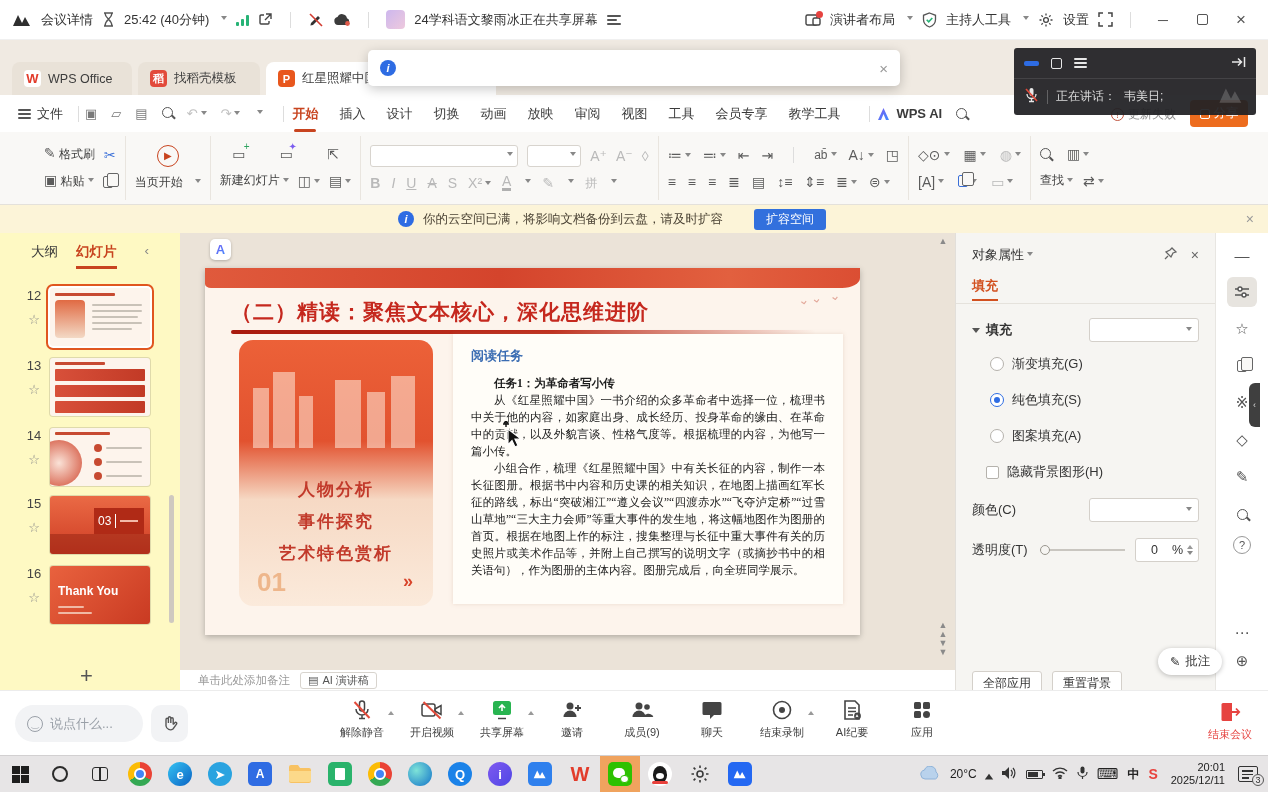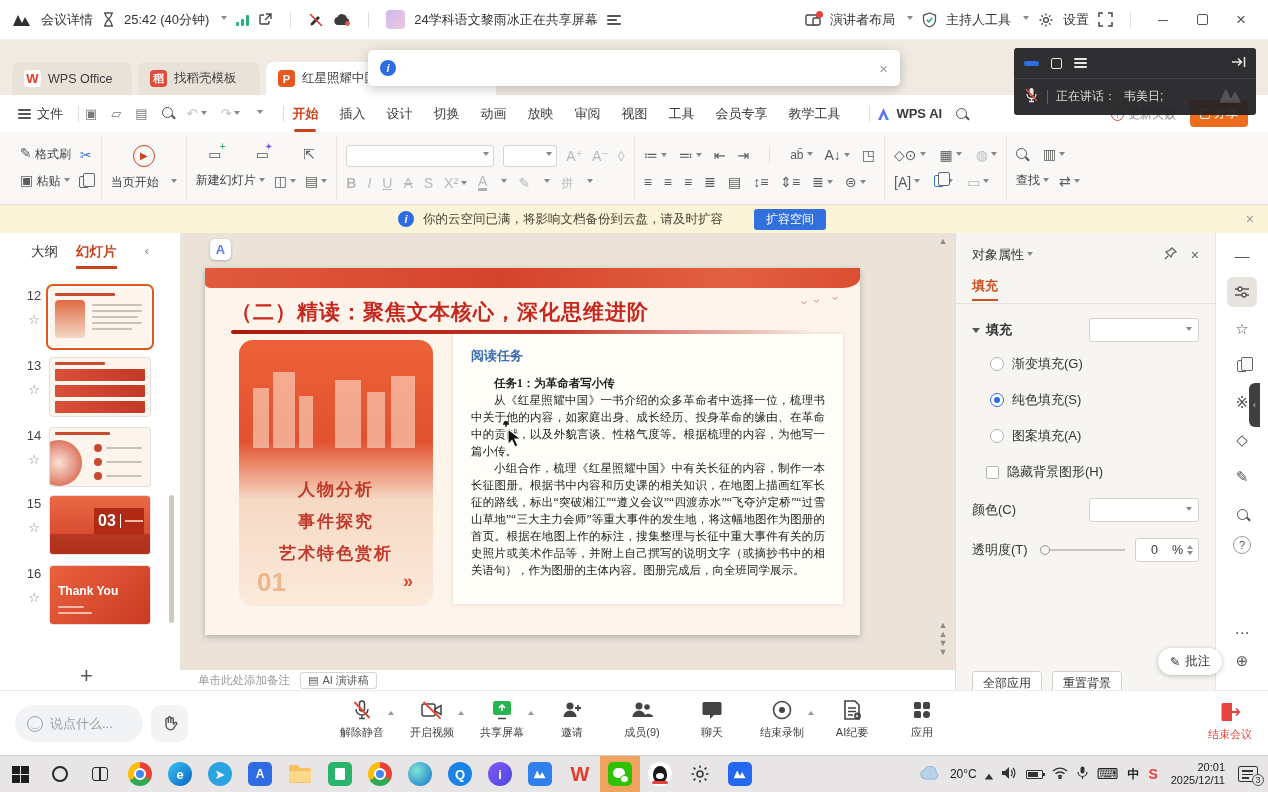--- a/index.html
+++ b/index.html
@@ -67,21 +67,21 @@
   .combo { background:#fff; border:1px solid #d8d4ce; border-radius:3px; height:22px; display:flex; align-items:center; justify-content:flex-end; padding:0 4px; }
   .playc { width:22px; height:22px; border:1.6px solid #c8441f; border-radius:50%; color:#c8441f; font-size:10px; display:flex; align-items:center; justify-content:center; }
 
   #notice { position:absolute; left:0; top:165px; width:1268px; height:28px; background:#fcf4d8; display:flex; align-items:center; }
   #notice .inner { position:absolute; left:398px; display:flex; align-items:center; gap:9px; font-size:12.5px; color:#4a4234; }
   #notice .nbtn { background:#3270dd; color:#fff; border-radius:3px; height:21px; padding:0 12px; display:flex; align-items:center; font-size:12px; margin-left:22px; }
   #notice .x { position:absolute; right:14px; color:#999; font-size:14px; }
 
   
   #ws { position:absolute; left:0; top:193px; width:1268px; height:457px; }
-  #lpanel { position:absolute; left:0; top:0; width:180px; height:457px; background:#ffffff; }
+  #lpanel { position:absolute; left:0; top:0; width:180px; height:457px; background:#fef9c3; }
   #lpanel .tabs { position:absolute; left:0; top:10px; width:180px; display:flex; justify-content:center; gap:18px; font-size:13.5px; color:#3c3c3c; }
   #lpanel .tabs .on { color:#c8441f; font-weight:bold; border-bottom:3px solid #c8441f; padding-bottom:5px; }
   .thumbrow { position:absolute; left:0; width:180px; }
   .tnum { position:absolute; left:24px; top:0px; width:20px; text-align:center; font-size:13px; color:#444; }
   .tstar { position:absolute; left:24px; top:24px; width:20px; text-align:center; font-size:13px; color:#8a8a8a; }
   .thumb { position:absolute; left:50px; top:0; width:100px; height:58px; border-radius:3px; background:#fdf4ec; box-shadow:0 0 0 1px rgba(0,0,0,.12); overflow:hidden; }
   .thumb.sel { box-shadow:0 0 0 2px #fff, 0 0 0 4px #e0561f; }
   .tline { position:absolute; background:#c74a31; border-radius:1px; }
   .gline { position:absolute; background:#c9c2b8; height:2px; border-radius:1px; }
   #addslide { position:absolute; left:80px; top:430px; font-size:22px; color:#555; }
@@ -319,21 +319,21 @@
         <span style="width:13px;height:13px;border:1.3px solid #c0543f;border-radius:50%;display:inline-flex;align-items:center;justify-content:center;color:#c0543f;font-size:9px">!</span>
         <span>更新失败</span>
       </span>
       <span id="sharebtn">
         <span style="width:10px;height:10px;border:1.4px solid #fff;border-radius:2px;display:inline-block"></span>
         <span>分享</span>
       </span>
     </div>
 
     <div id="toolbar">
-      <div class="tgrp" style="padding-left:20px">
+      <div class="tgrp" style="padding-left:44px">
         <div class="tr">
           <span><span class="tico">✎</span> <span>格式刷</span></span>
           <span class="tico" style="color:#3a6fd8">✂</span>
         </div>
         <div class="tr">
           <span><span class="tico">▣</span> <span>粘贴</span><span class="cdn"></span></span>
           <span class="dblsq"></span>
         </div>
       </div>
       <div class="tgrp" style="align-items:center">
@@ -482,21 +482,21 @@
             <span class="tline" style="left:44px;top:44px;width:8px;height:8px;border-radius:50%"></span>
               <span class="gline" style="left:56px;top:47px;width:36px"></span>
           </div>
         </div>
         <div class="thumbrow" style="top:263px">
           <span class="tnum">15</span>
           <span class="tstar">☆</span>
           <div class="thumb" style="background:linear-gradient(180deg,#ea6a45,#cf3d24)">
             <div style="position:absolute;left:0;bottom:0;width:100px;height:20px;background:rgba(140,30,15,.45)"></div>
             <div style="position:absolute;left:44px;top:12px;width:50px;height:26px;background:#b02a16;display:flex;align-items:center;padding-left:4px;gap:4px">
-              <span style="color:#fff;font-size:16px;font-weight:bold">03</span>
+              <span style="color:#fff;font-size:12px;font-weight:normal">03</span>
               <span style="width:1px;height:14px;background:#fff"></span>
               <span style="width:18px;height:2px;background:#f2b9a8"></span>
             </div>
           </div>
         </div>
         <div class="thumbrow" style="top:333px">
           <span class="tnum">16</span>
           <span class="tstar">☆</span>
           <div class="thumb" style="background:linear-gradient(135deg,#e9623e,#c93а22);background:linear-gradient(135deg,#e9623e,#c93a22)">
             <span style="position:absolute;left:8px;top:18px;color:#fff;font-size:12px;font-weight:bold">Thank You</span>

